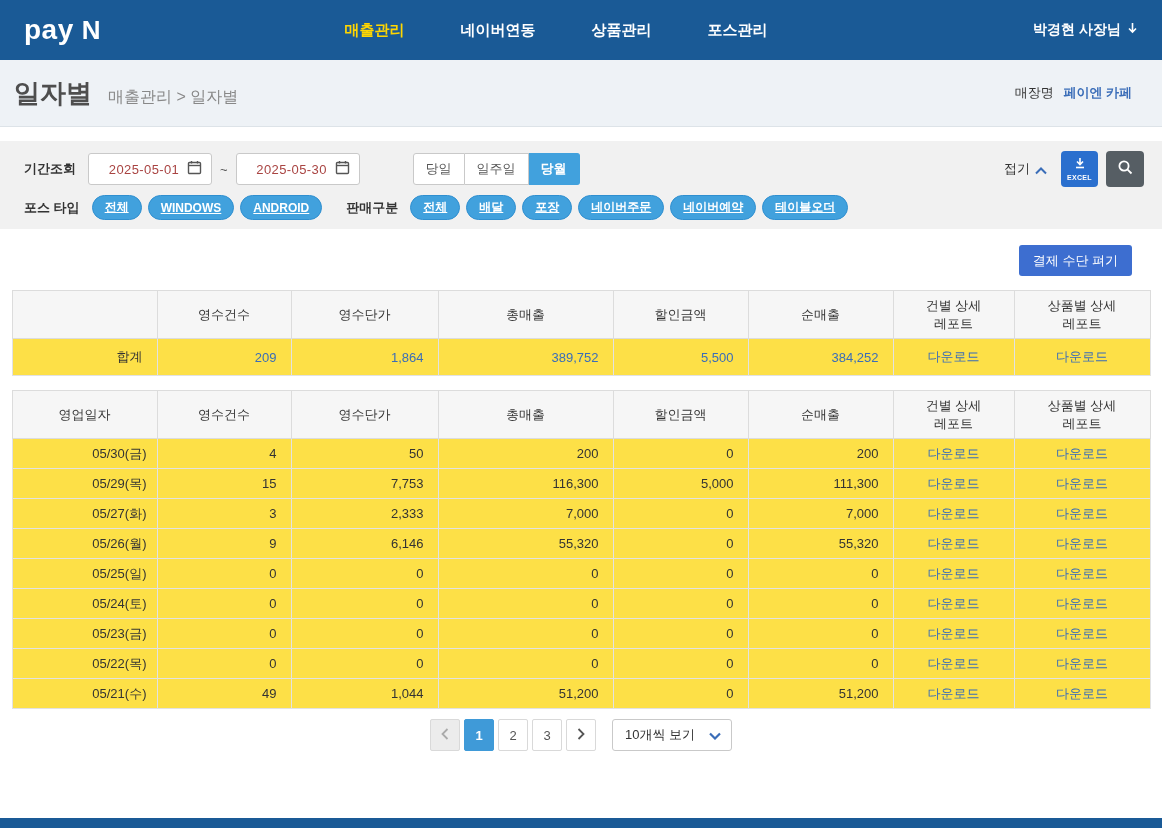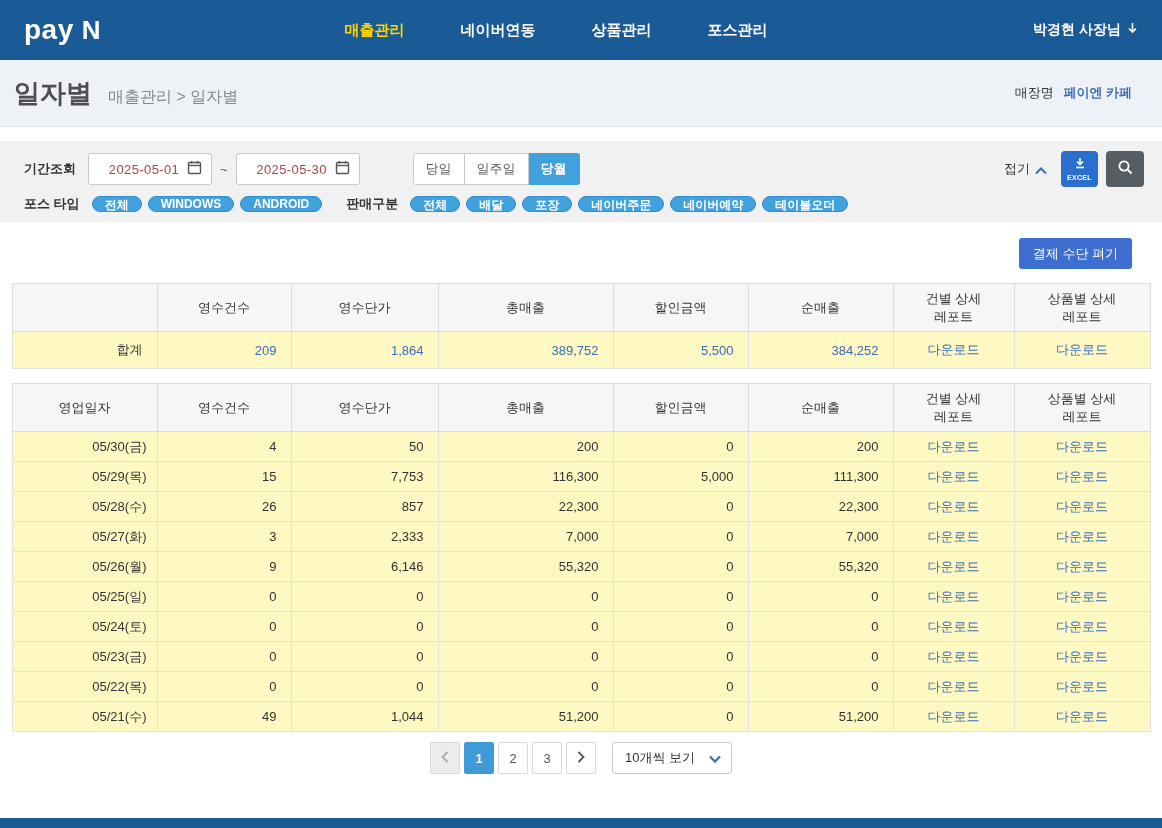--- a/index.html
+++ b/index.html
@@ -44,33 +44,33 @@
   .qbtn.active { background:#41a1dd; border-color:#41a1dd; color:#fff; font-weight:700; }
   .spacer { flex:1; }
   .collapse { display:flex; align-items:flex-end; gap:5px; font-size:13px; color:#333;
     margin-right:14px; cursor:pointer; }
   .excel-btn { width:37px; height:36px; background:#2a6fce; border:none; border-radius:4px;
     color:#fff; display:flex; flex-direction:column; align-items:center; justify-content:center;
     gap:2px; cursor:pointer; margin-right:8px; }
   .excel-btn .excel-txt { font-size:7px; font-weight:700; letter-spacing:.3px; font-family:inherit; }
   .search-btn { width:38px; height:36px; background:#565e64; border:none; border-radius:4px;
     display:flex; align-items:center; justify-content:center; cursor:pointer; }
-  .pill { height:16px; padding:0 12px; border-radius:13px; background:#41a1dd; color:#fff;
+  .pill { height:25px; padding:0 12px; border-radius:13px; background:#41a1dd; color:#fff;
     border:1px solid #2f8fd0; font-size:12px; font-weight:700; margin-right:6px;
-    cursor:pointer; font-family:inherit; white-space:nowrap; }
+    cursor:pointer; font-family:inherit; white-space:nowrap;text-decoration:underline; }
   .flabel.sale { margin-left:18px; }
 
   
   .actions-bar { display:flex; justify-content:flex-end; padding:16px 30px 0 0; }
   .payment-btn { height:31px; padding:0 14px; background:#3d6ed0; color:#fff; border:none;
     border-radius:3px; font-size:13px; cursor:pointer; font-family:inherit; }
 
   
   .grid { width:1138px; margin:14px auto 0; border-collapse:collapse; table-layout:fixed;
-    font-size:13px; background:#fef9c3; }
+    font-size:13px; background:#fde047; }
   .grid th { background:#f6f6f6; border:1px solid #dcdcdc; color:#333; font-weight:400;
     height:48px; text-align:center; white-space:pre-line; line-height:1.35; }
   .grid td { border:1px solid #e2e2e2; color:#333; padding:0 14px; }
   .summary td { height:37px; }
   .daily td   { height:30px; }
   td.num  { text-align:right; }
   td.blue { color:#3a6db8; }
   td.date { text-align:right; padding-right:10px; }
   td.total-label { text-align:right; font-weight:400; }
   td.link { text-align:center; padding:0; }
@@ -284,30 +284,20 @@
         <td class="date">05/29(목)</td>
         <td class="num">15</td>
         <td class="num">7,753</td>
         <td class="num">116,300</td>
         <td class="num">5,000</td>
         <td class="num">111,300</td>
         <td class="link"><a class="dl-link">다운로드</a></td>
         <td class="link"><a class="dl-link">다운로드</a></td>
       </tr>
       <tr>
-        <td class="date">05/28(수)</td>
-        <td class="num">26</td>
-        <td class="num">857</td>
-        <td class="num">22,300</td>
-        <td class="num">0</td>
-        <td class="num">22,300</td>
-        <td class="link"><a class="dl-link">다운로드</a></td>
-        <td class="link"><a class="dl-link">다운로드</a></td>
-      </tr>
-      <tr>
         <td class="date">05/27(화)</td>
         <td class="num">3</td>
         <td class="num">2,333</td>
         <td class="num">7,000</td>
         <td class="num">0</td>
         <td class="num">7,000</td>
         <td class="link"><a class="dl-link">다운로드</a></td>
         <td class="link"><a class="dl-link">다운로드</a></td>
       </tr>
       <tr>

